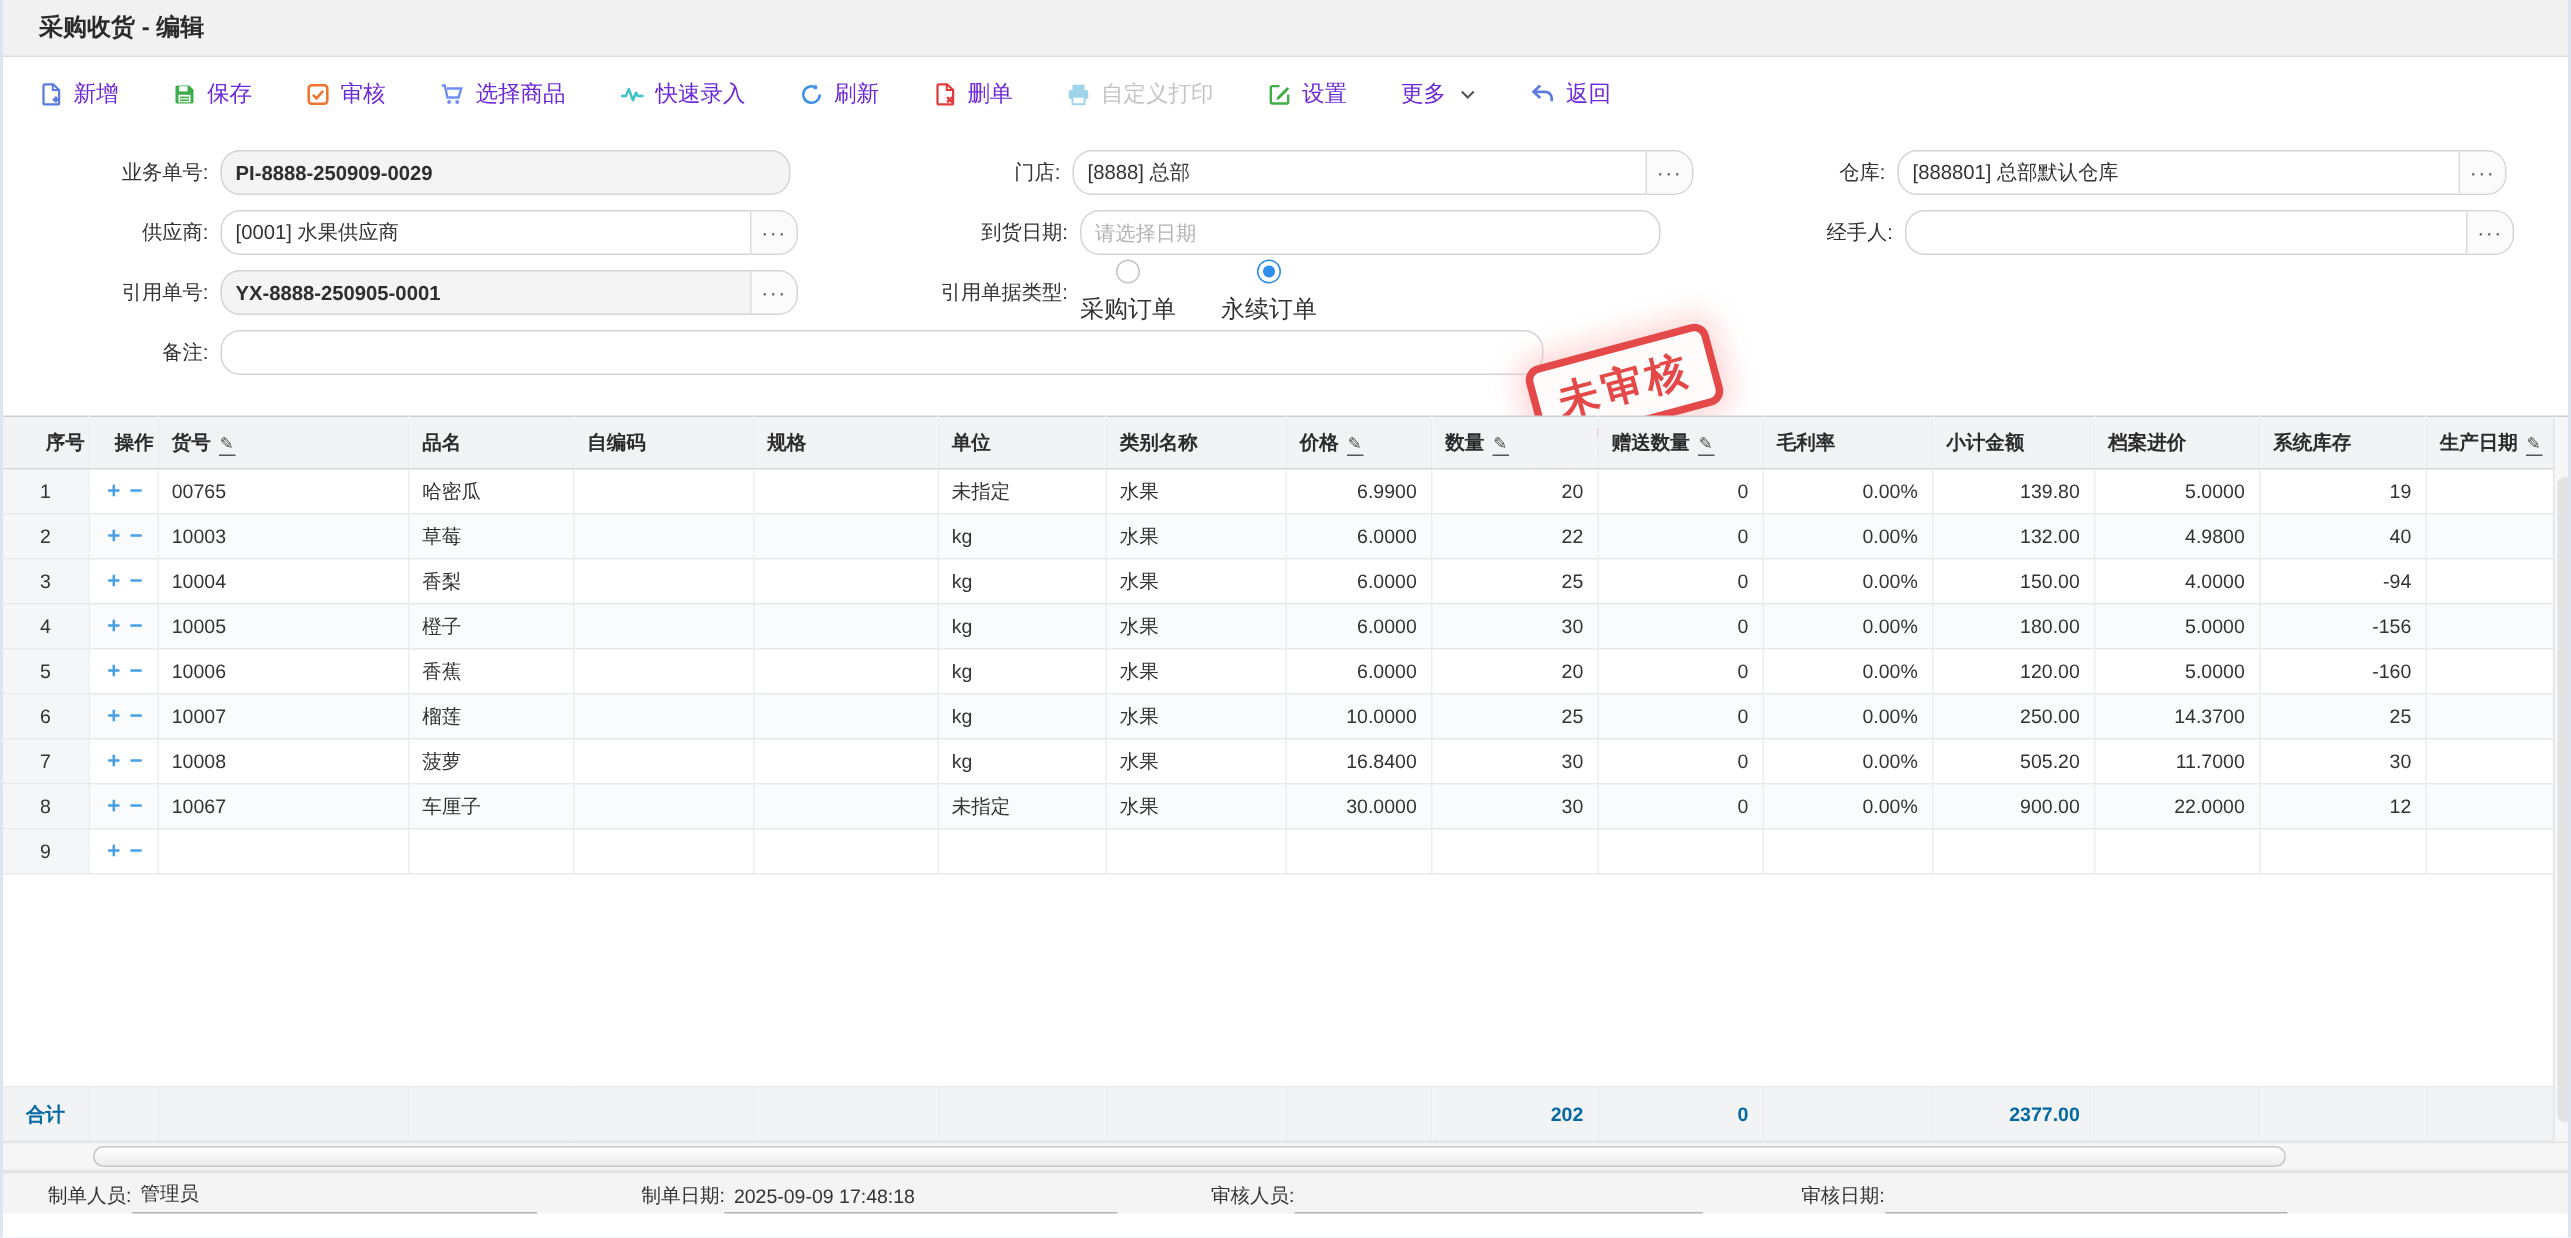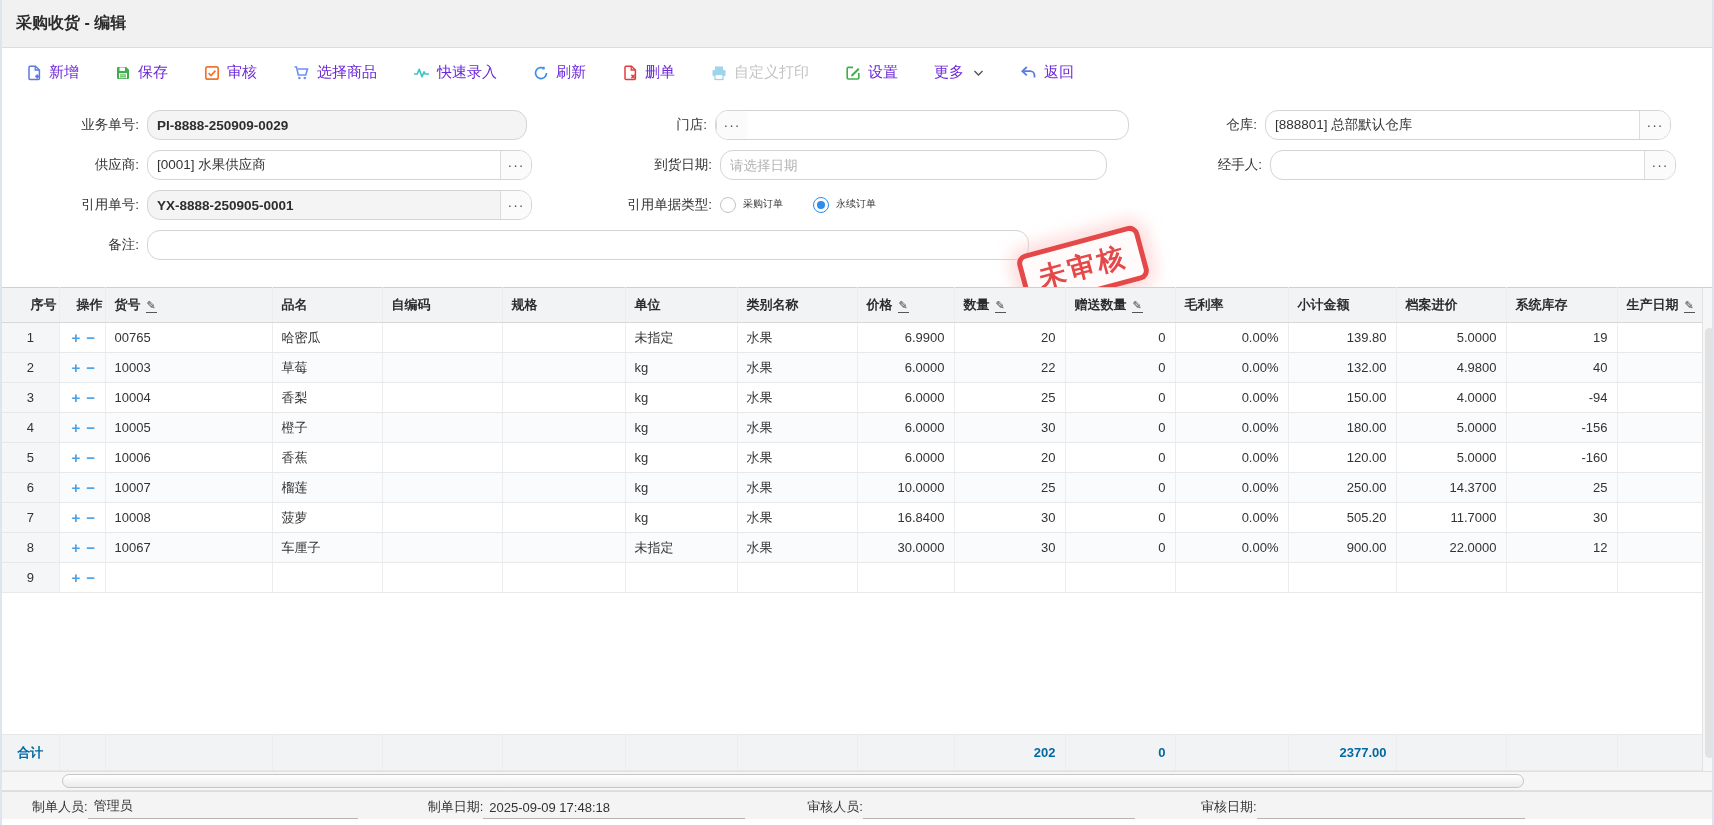--- a/index.html
+++ b/index.html
@@ -2,22 +2,22 @@
 <html><head>
 <meta charset="utf-8">
 <style>
   * { margin:0; padding:0; box-sizing:border-box; }
   html,body { background:#e8eef5; }
   body { font-family:"Liberation Sans","DejaVu Sans",sans-serif; color:#333; }
   .app { position:relative; width:1714px; height:825px; background:#fff; overflow:hidden;
          border-left:2px solid #dde6f0; border-right:2px solid #dde6f0; }
 
   
-  .titlebar { height:48px; background:#f1f1f2; border-bottom:1px solid #dcdcdc;
-              display:flex; align-items:center; padding:0 14px; }
+  .titlebar { height:38px; background:#f1f1f2; border-bottom:1px solid #dcdcdc;
+              display:flex; align-items:center; padding:0 24px; }
   .titlebar .title { font-size:16px; font-weight:700; color:#2b2b2b; }
 
   
   .toolbar { height:49px; background:#fff; display:flex; align-items:center;
              padding:0 24px; gap:36px; }
   .tbtn { display:flex; align-items:center; gap:7px; font-size:15px; color:#6d28d9;
           cursor:pointer; white-space:nowrap; }
   .tbtn svg { display:block; }
   .tbtn.disabled { color:#c4c4c4; cursor:default; }
   .chev { margin-left:2px; }
@@ -34,21 +34,21 @@
   .fgroup.readonly { background:#f4f4f5; }
   .fgroup.readonly input { font-weight:700; color:#2e2e2e; }
   .fgroup input::placeholder { color:#b3b3b3; font-weight:400; }
   .dots { width:31px; flex:none; border-left:1px solid #dcdcdc; background:#fbfbfb;
           display:flex; align-items:center; justify-content:center; color:#555;
           font-size:14px; letter-spacing:1px; cursor:pointer; }
   .w-c1 { width:385px; } .w-c1-nobtn { width:380px; } .w-c2 { width:414px; }
   .w-c2-nobtn { width:387px; } .w-c3 { width:406px; } .w-remark { width:882px; }
 
   .radios { display:flex; align-items:center; gap:30px; }
-  .radio { display:flex; gap:7px; font-size:10px; cursor:pointer; }
+  .radio { display:flex; align-items:center; gap:7px; font-size:16px; cursor:pointer;flex-direction:column; }
   .rdot { width:16px; height:16px; border-radius:50%; border:1px solid #c4c4c4;
           background:#fff; position:relative; flex:none; }
   .radio.checked .rdot { border-color:#2e8ceb; }
   .radio.checked .rdot::after { content:""; position:absolute; inset:3px;
           border-radius:50%; background:#2e8ceb; }
 
   .stamp { position:absolute; left:1018px; top:142px; transform:rotate(-15deg);
            color:#e54848; border:5px solid #e54848; border-radius:10px;
            padding:5px 13px; font-size:27px; font-weight:800; letter-spacing:3px;
            background:rgba(255,250,250,.85);
@@ -210,20 +210,21 @@
   </div>
 
   <div class="formarea">
     <div class="frow">
       <span class="flabel lw1">业务单号:</span>
       <div class="fgroup readonly w-c1-nobtn">
         <input readonly="" value="PI-8888-250909-0029" style="">
       </div>
       <span class="flabel lw2">门店:</span>
       <div class="fgroup w-c2">
+        <input value="[8888] 总部" style="">
         <span class="dots">···</span>
       </div>
       <span class="flabel lw3">仓库:</span>
       <div class="fgroup w-c3">
         <input value="[888801] 总部默认仓库" style="">
         <span class="dots">···</span>
       </div>
     </div>
 
     <div class="frow">

